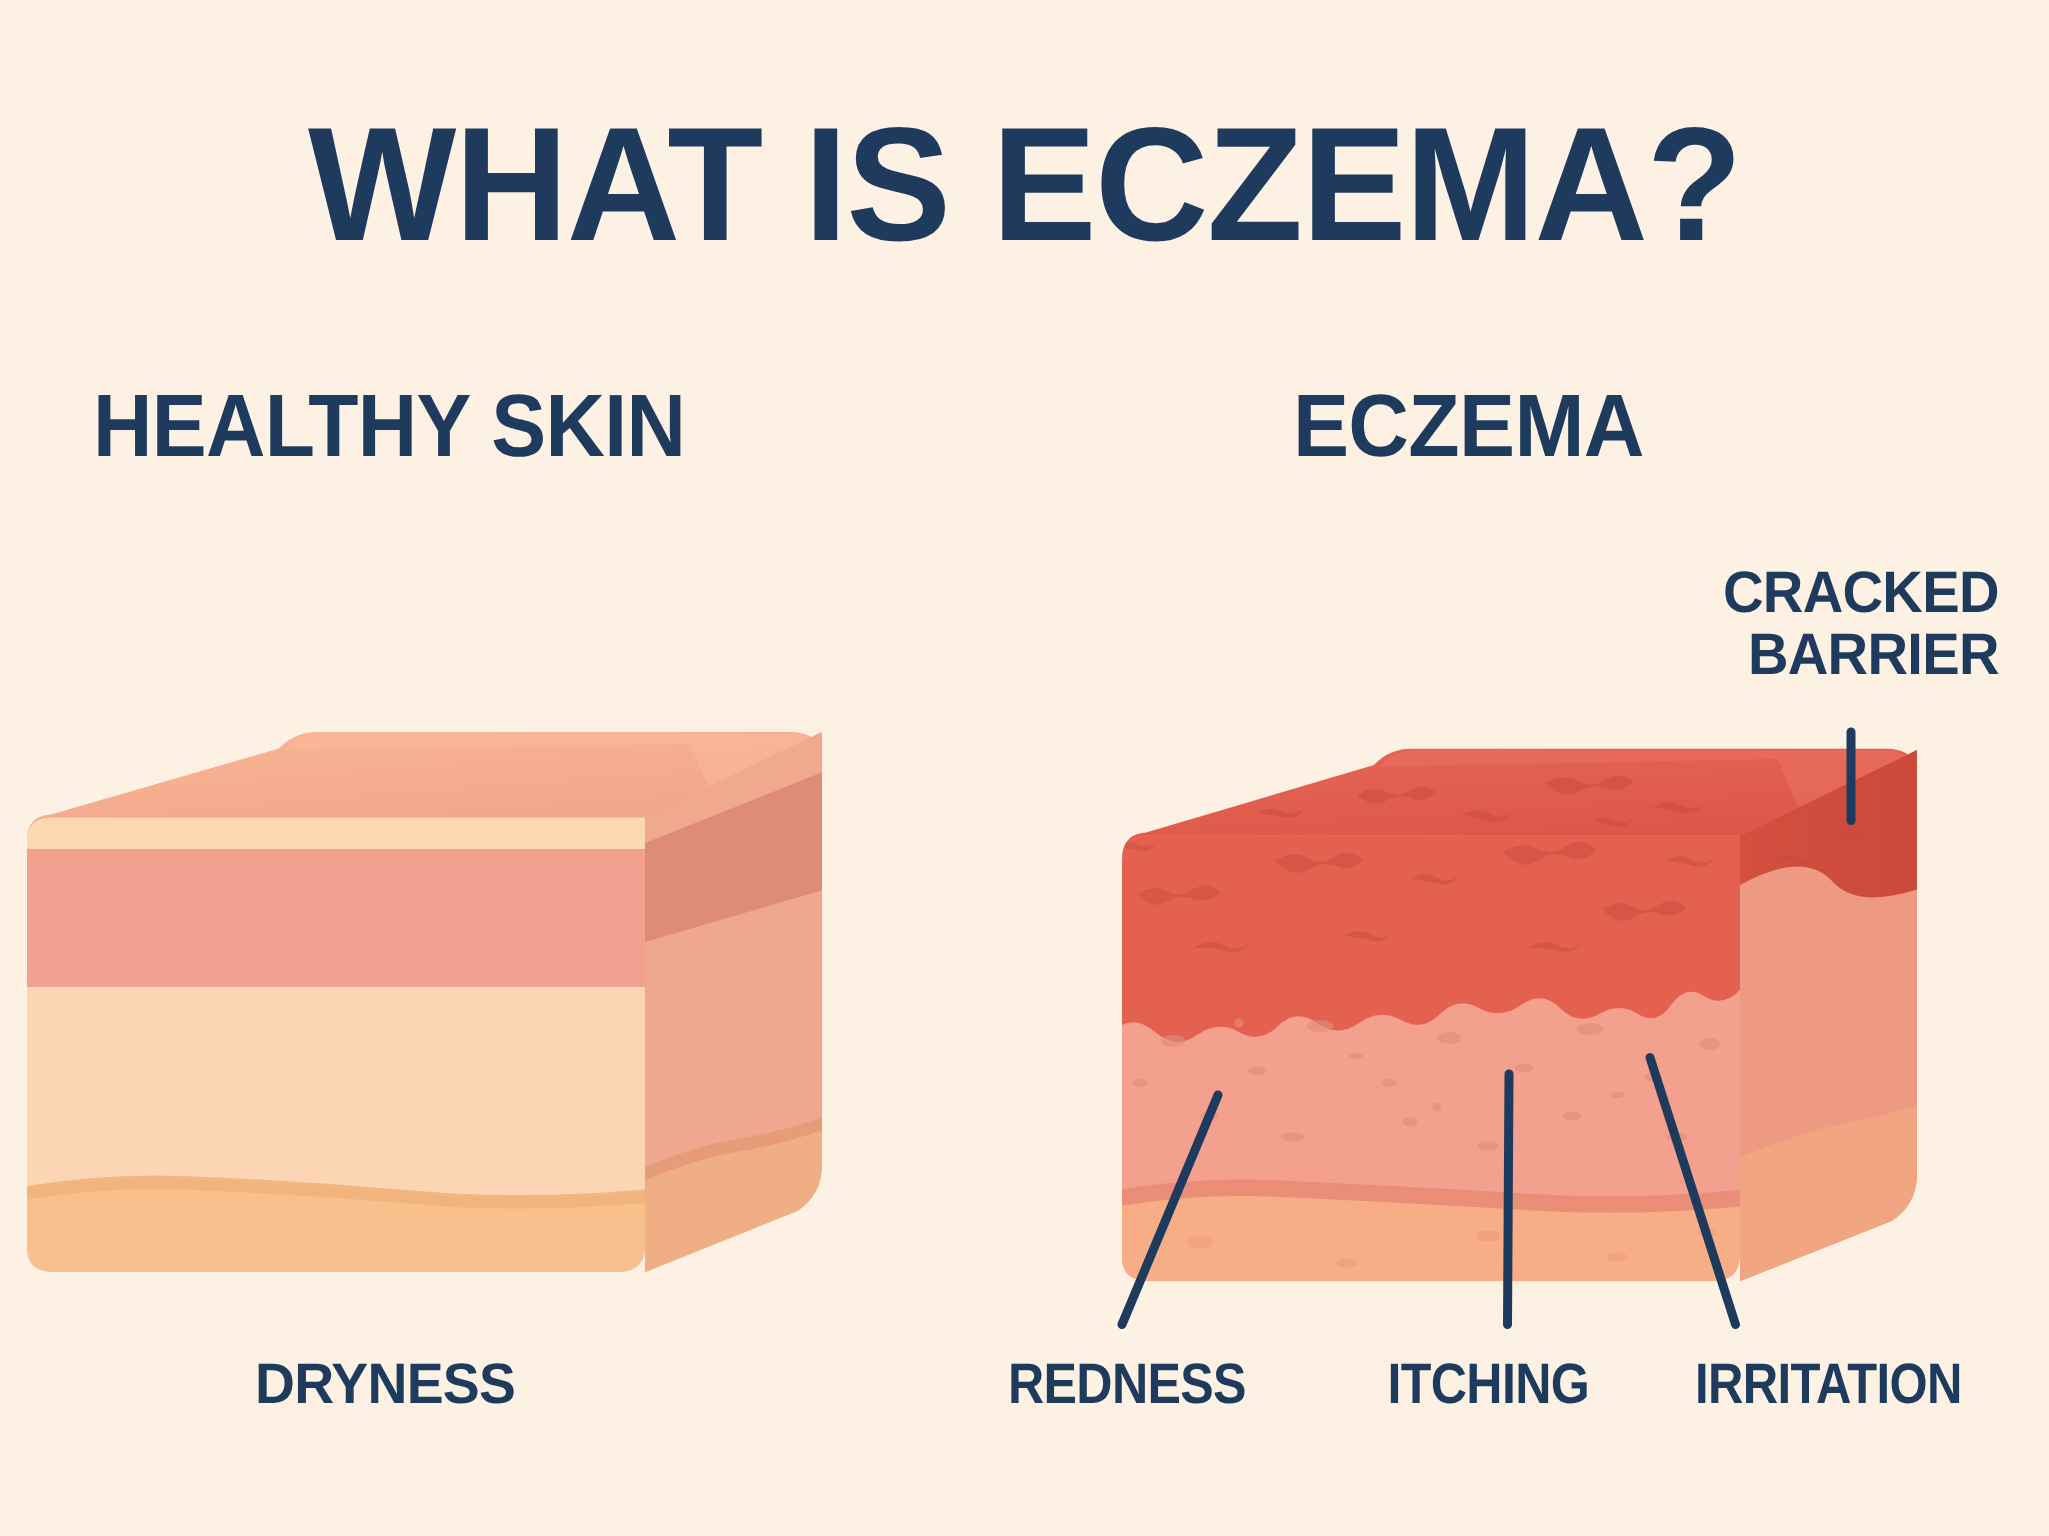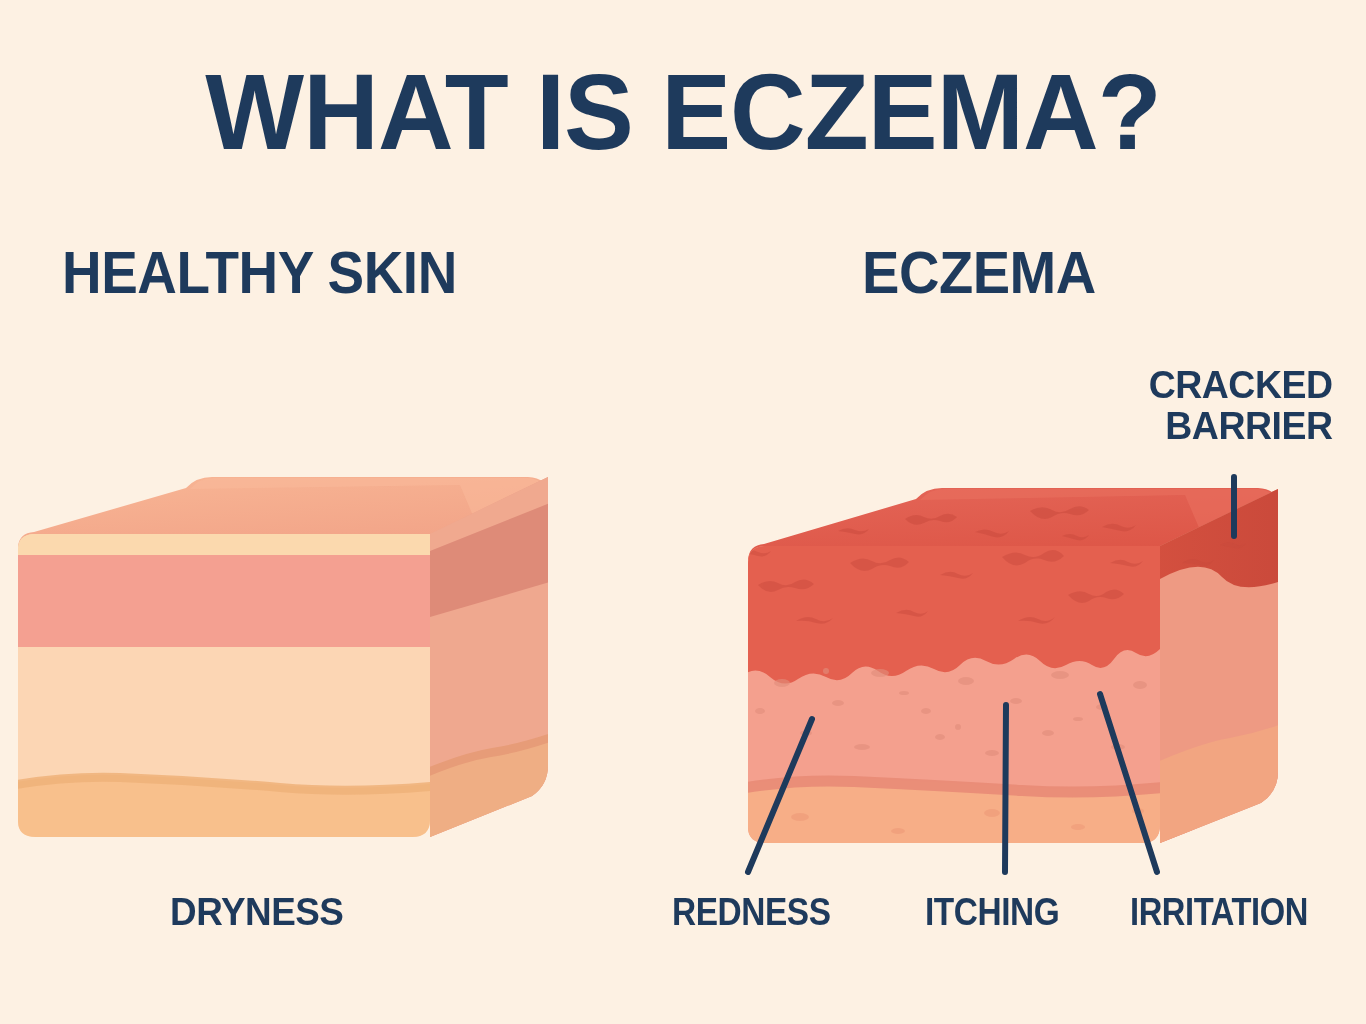--- a/index.html
+++ b/index.html
@@ -11,21 +11,21 @@
     width: 1366px;
     height: 1024px;
     overflow: hidden;
     background: #FDF1E3;
     font-family: "Liberation Sans", sans-serif;
     position: relative;
   }
   #infographic {
     position: absolute;
     left: 0;
-    top: 0;
+    top: 11px;
     width: 1366px;
     height: 903px;
   }
 
   
   .ttl {
     position: absolute;
     color: #1E3A5C;
     font-weight: 700;
     letter-spacing: -0.5px;

